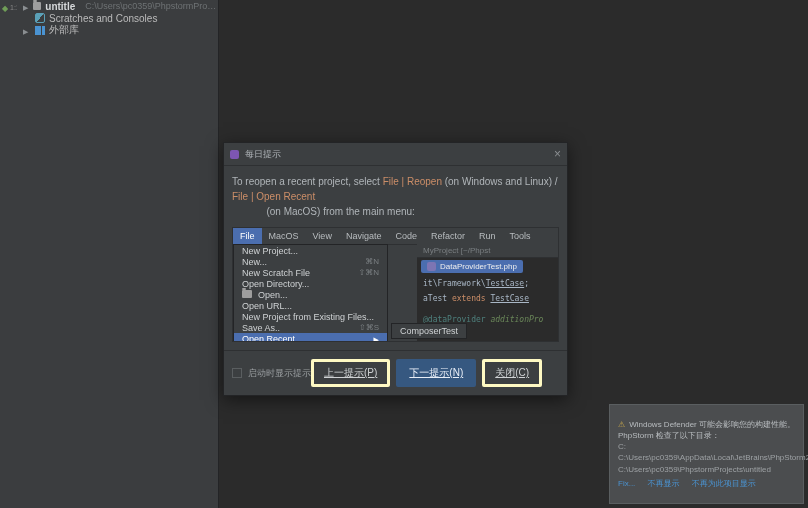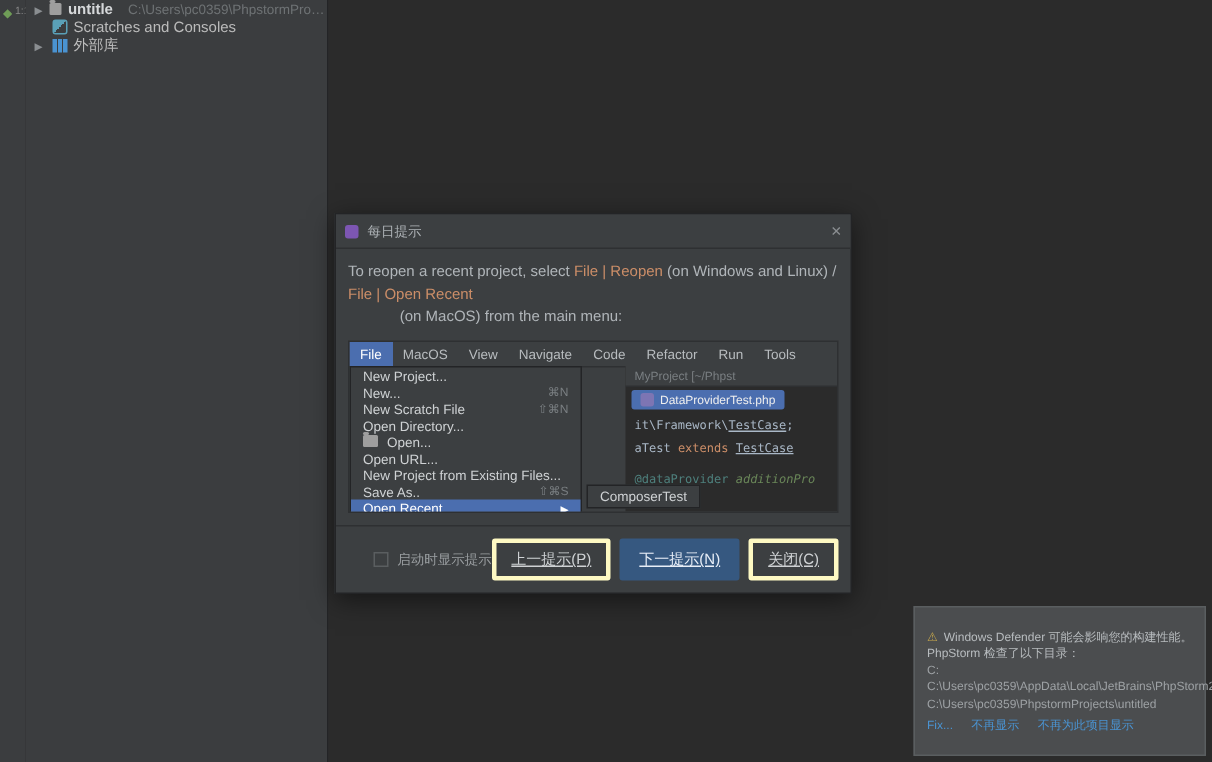--- a/index.html
+++ b/index.html
@@ -33,21 +33,21 @@
   .dropdown .di.sel { background: #4b6eaf; color: #fff; }
   .dropdown .di .short { color: #7a7f82; font-size: 8px; }
   .preview-right { position: absolute; left: 156px; right: 0; top: 16px; bottom: 0; background: #2b2b2b; margin-left: 28px; }
   .breadcrumb { padding: 2px 6px; font-size: 8px; color: #7a7f82; border-bottom: 1px solid #2e3032; background: #3c3f41; }
   .filetag { display: inline-flex; align-items: center; gap: 4px; padding: 2px 6px; background: #4b6eaf; color: #eee; font-size: 8px; border-radius: 2px; margin: 2px 4px; }
   .codeline { font-family: Consolas, monospace; font-size: 8px; padding-left: 6px; color: #a9b7c6; white-space: nowrap; overflow: hidden; }
   .codeline .kw-y { color: #cc8e68; }
   .codeline .kw-g { color: #6a8759; font-style: italic; }
   .codeline .typ { color: #4e807d; }
   .recent-popup { position: absolute; left: 158px; bottom: 2px; background: #3c3f41; border: 1px solid #232426; padding: 2px 8px; font-size: 9px; color: #cfd2d4; }
-  .dlg-footer { display: flex; align-items: center; justify-content: flex-end; padding: 8px; border-top: 1px solid #2e3032; }
+  .dlg-footer { display: flex; align-items: center; justify-content: flex-start; padding: 8px; border-top: 1px solid #2e3032; }
   .chk { display: flex; align-items: center; gap: 6px; color: #9a9ea1; font-size: 9px; }
   .chk .box { width: 10px; height: 10px; border: 1px solid #5a5e60; background: #3c3f41; }
   .btn { padding: 4px 10px; border: 3px solid #fef9c3; background: #3c3f41; color: #cfd2d4; font-size: 10px; border-radius: 2px; cursor: pointer; text-decoration: underline; }
   .btn.primary { background: #365880; border-color: #365880; color: #e8eef7; }
   .btn-row { display: flex; gap: 6px; }
   
   .notif { position: absolute; right: 4px; bottom: 4px; width: 195px; background: #4b4d4f; border: 1px solid #5a5e60; padding: 14px 8px; font-size: 8px; color: #b8bcbf; line-height: 1.4; }
   .notif .warn { color: #c8a84c; margin-right: 4px; }
   .notif .act { color: #4a93d1; margin-right: 10px; cursor: pointer; }
   

